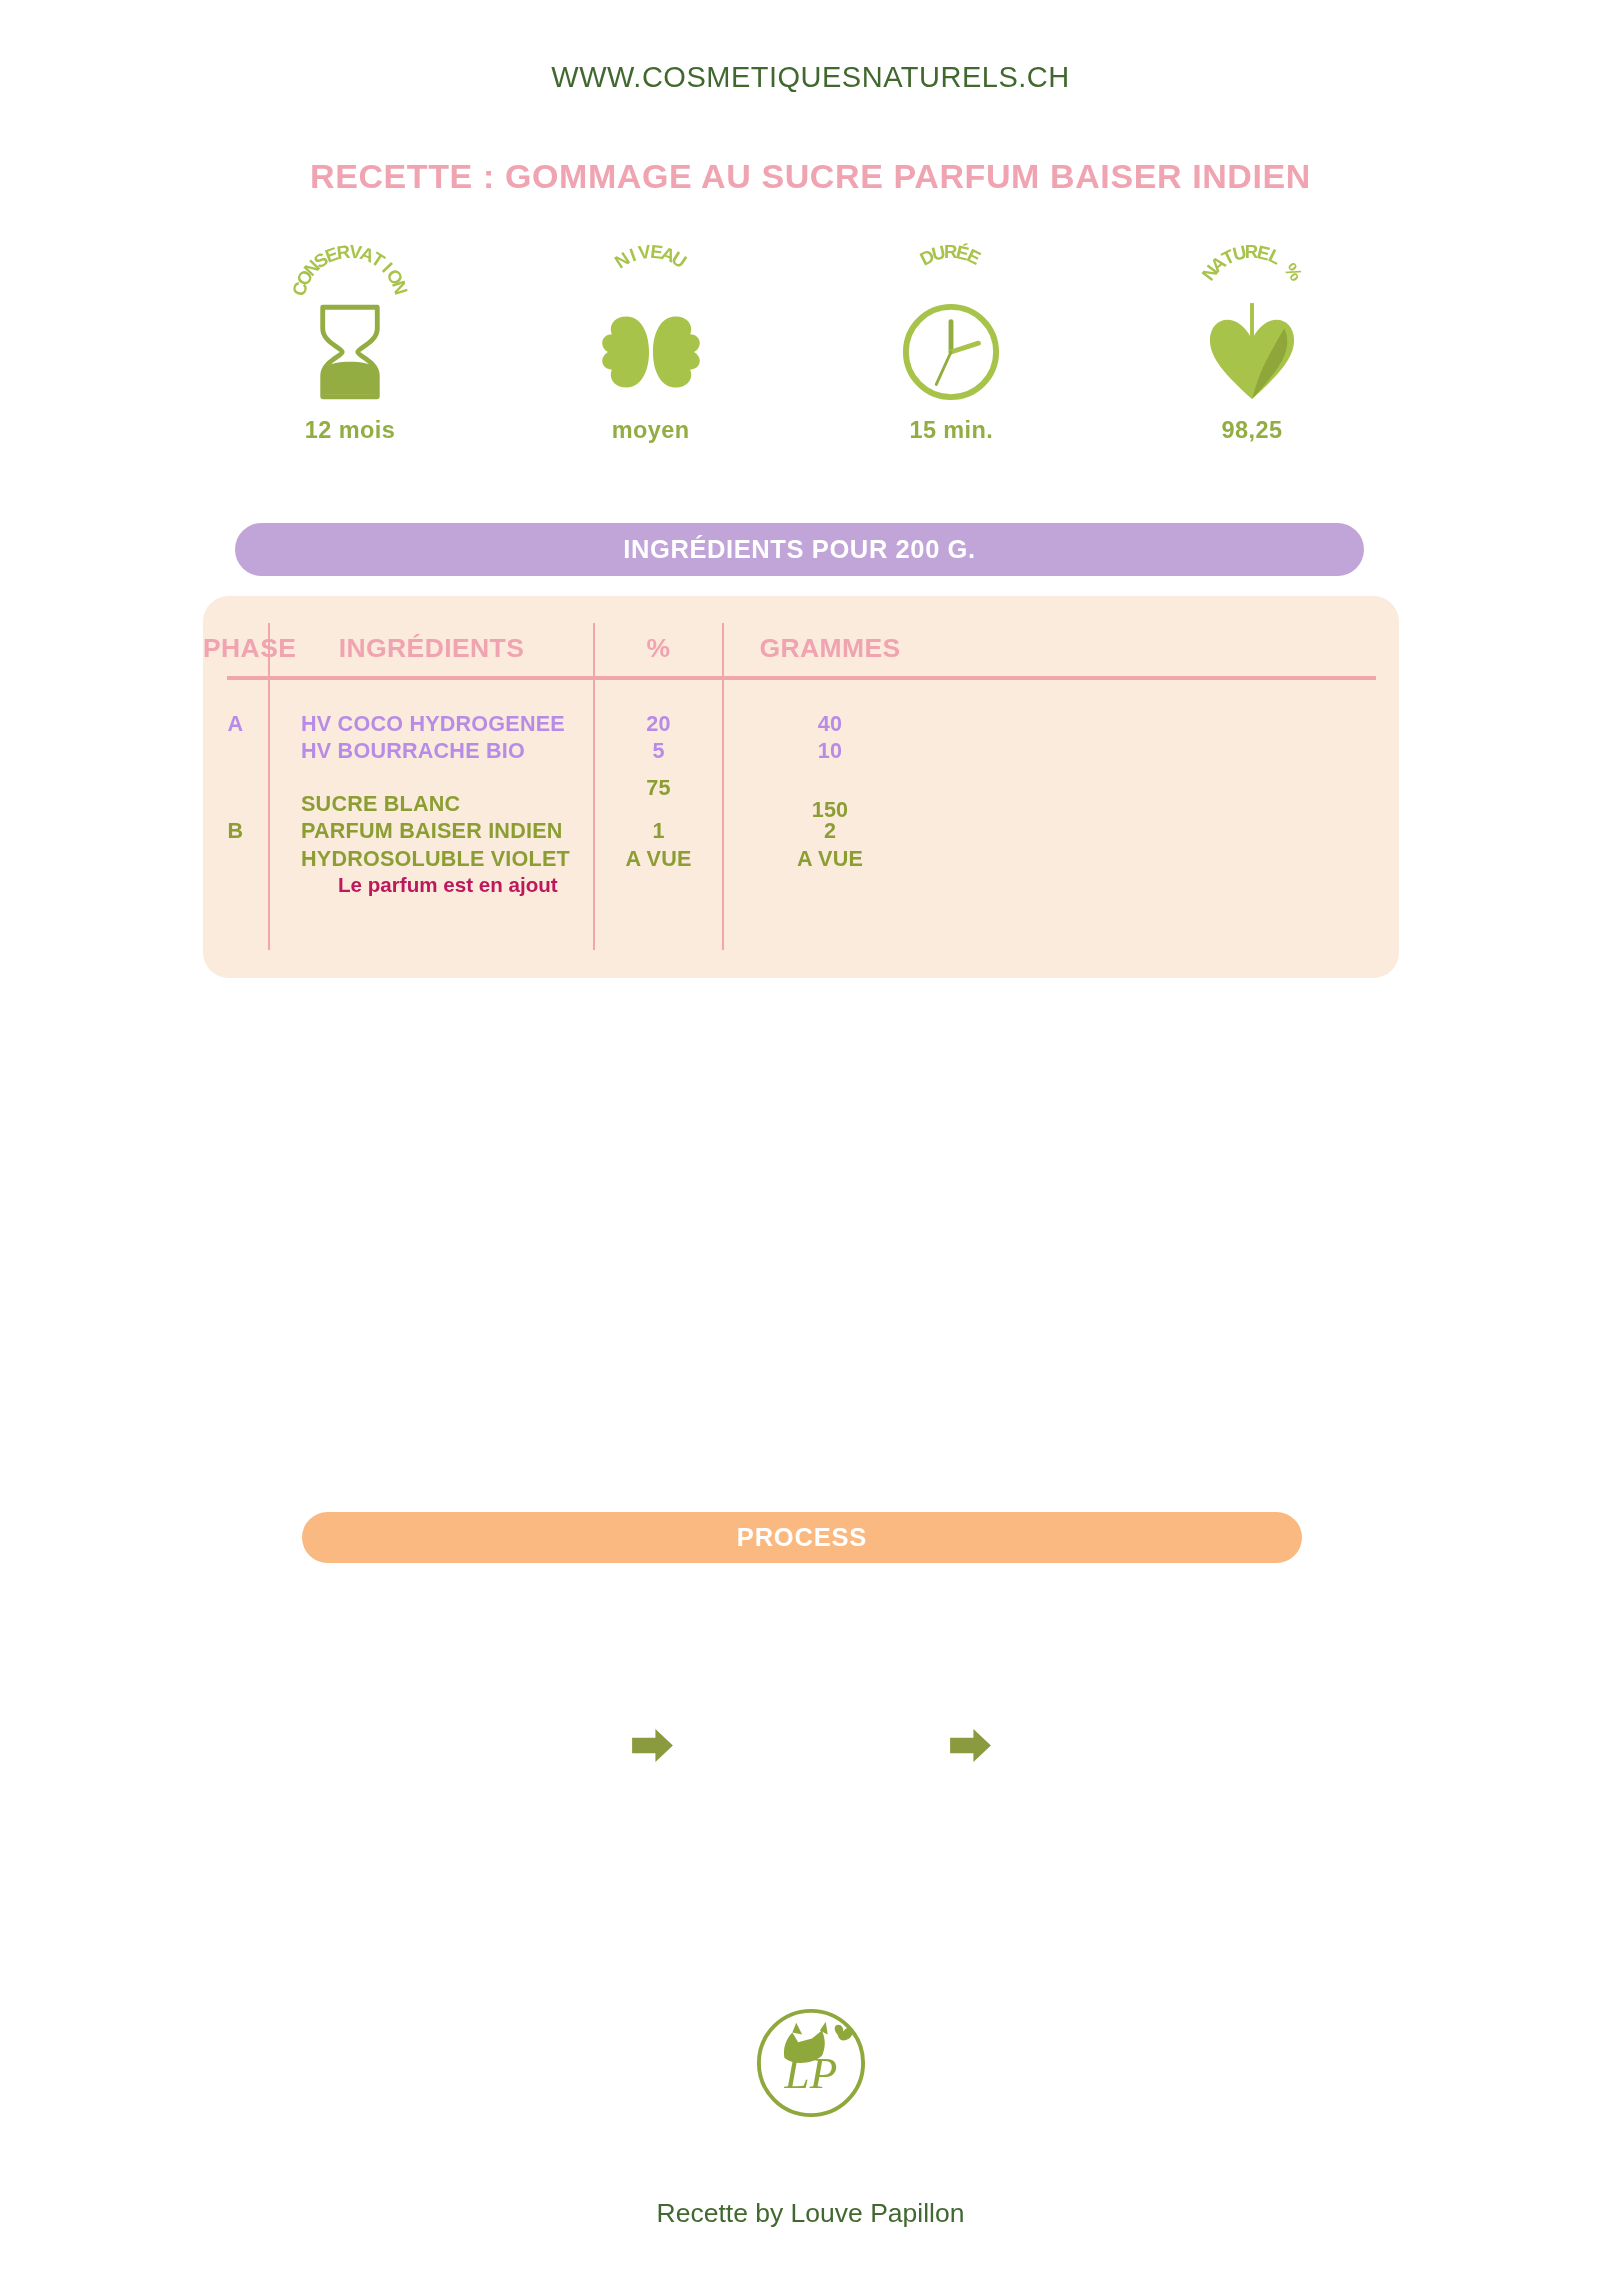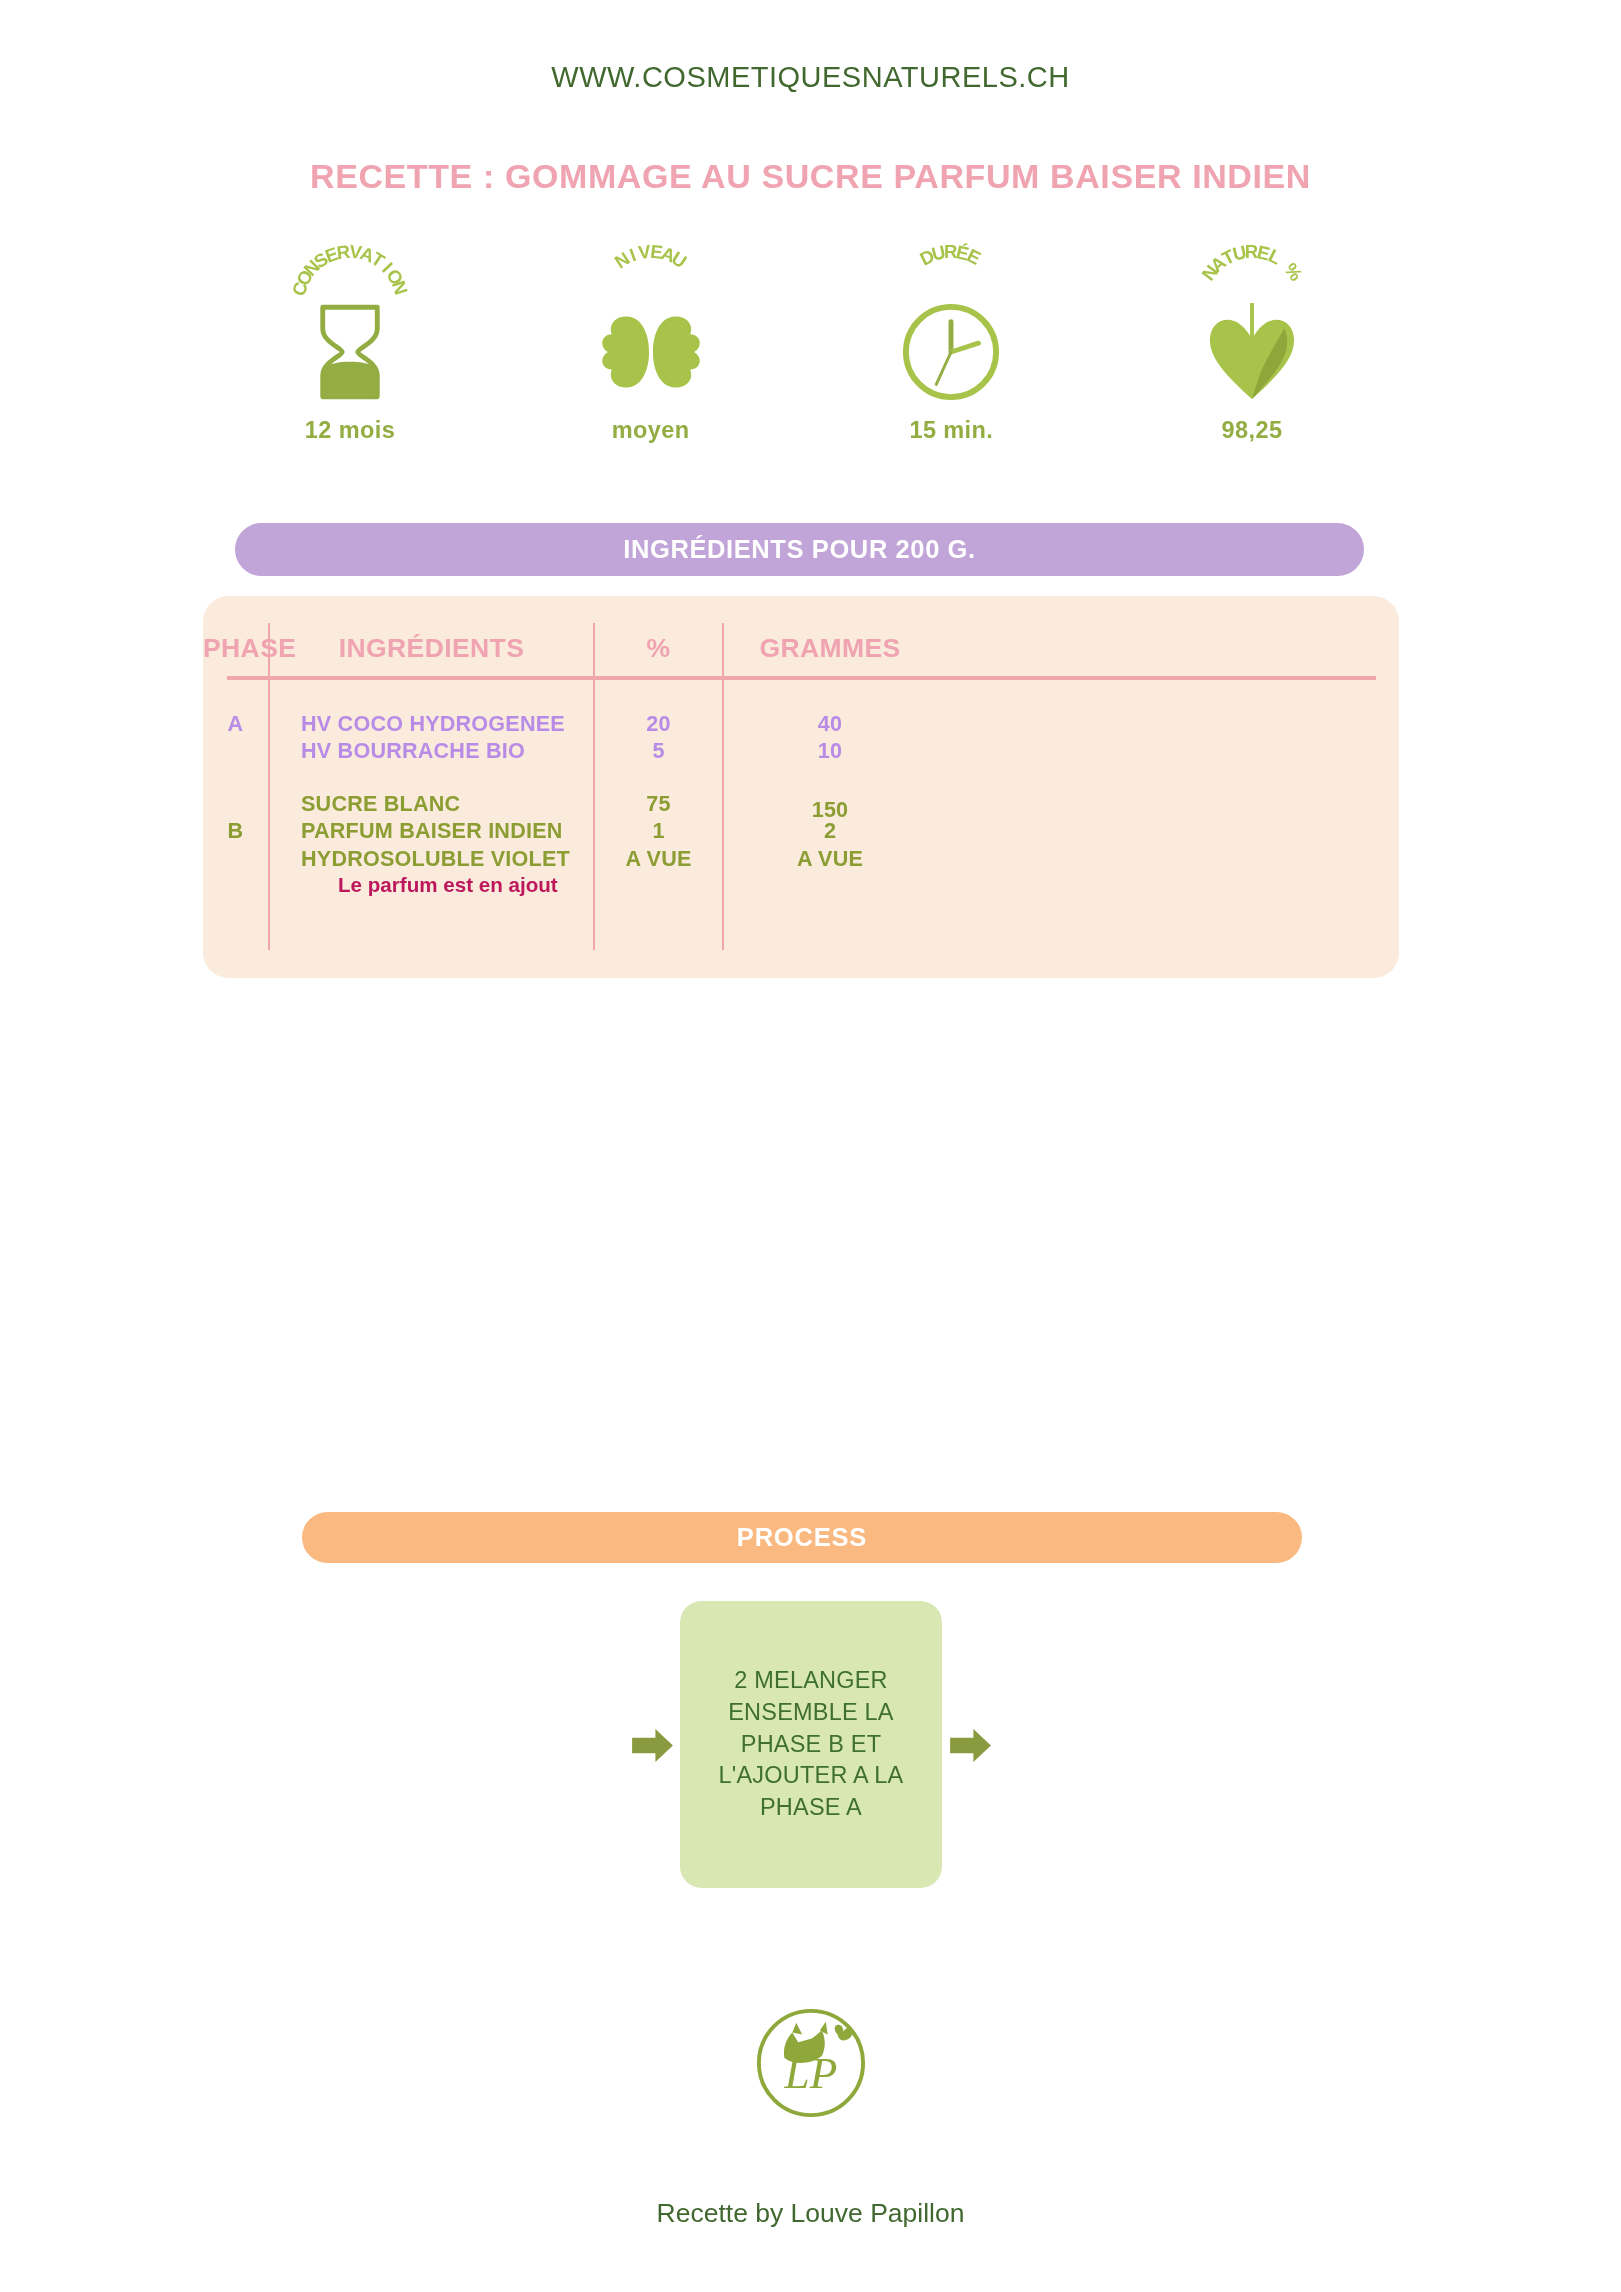--- a/index.html
+++ b/index.html
@@ -354,21 +354,21 @@
     <div class="cell phase-a" style="left:392px; width:127px; top:115px; text-align:center;">20</div>
     <div class="cell phase-a" style="left:521px; width:212px; top:115px; text-align:center;">40</div>
 
     <div class="cell phase-a" style="left:98px; top:142px;">HV BOURRACHE BIO</div>
     <div class="cell phase-a" style="left:392px; width:127px; top:142px; text-align:center;">5</div>
     <div class="cell phase-a" style="left:521px; width:212px; top:142px; text-align:center;">10</div>
 
     <div class="cell phase-b" style="left:0px; width:65px; top:222px; text-align:center;">B</div>
 
     <div class="cell phase-b" style="left:98px; top:195px;">SUCRE BLANC</div>
-    <div class="cell phase-b" style="left:392px; width:127px; top:195px; text-align:center;">75</div>
+    <div class="cell phase-b" style="left:392px; width:127px; top:179px; text-align:center;">75</div>
     <div class="cell phase-b" style="left:521px; width:212px; top:201px; text-align:center;">150</div>
 
     <div class="cell phase-b" style="left:98px; top:222px;">PARFUM BAISER INDIEN</div>
     <div class="cell phase-b" style="left:392px; width:127px; top:222px; text-align:center;">1</div>
     <div class="cell phase-b" style="left:521px; width:212px; top:222px; text-align:center;">2</div>
 
     <div class="cell phase-b" style="left:98px; top:250px;">HYDROSOLUBLE VIOLET</div>
     <div class="cell phase-b" style="left:392px; width:127px; top:250px; text-align:center;">A VUE</div>
     <div class="cell phase-b" style="left:521px; width:212px; top:250px; text-align:center;">A VUE</div>
 
@@ -383,27 +383,20 @@
 
 <div class="proc-row">
 
 
   <div class="proc-arrow" style="left:307px;">
     <svg width="41" height="33" viewBox="0 0 42 34">
       <path d="M0 9 H24 V0 L42 17 L24 34 V25 H0 Z" fill="#8A9A3E"></path>
     </svg>
   </div>
 
-  <div class="proc-box" style="left:355px; width:262px;">
-    <span class="txt">2 MELANGER
-ENSEMBLE LA
-PHASE B ET
-L'AJOUTER A LA
-PHASE A</span>
-  </div>
 
   <div class="proc-arrow" style="left:625px;">
     <svg width="41" height="33" viewBox="0 0 42 34">
       <path d="M0 9 H24 V0 L42 17 L24 34 V25 H0 Z" fill="#8A9A3E"></path>
     </svg>
   </div>
 
 
 </div>
 

